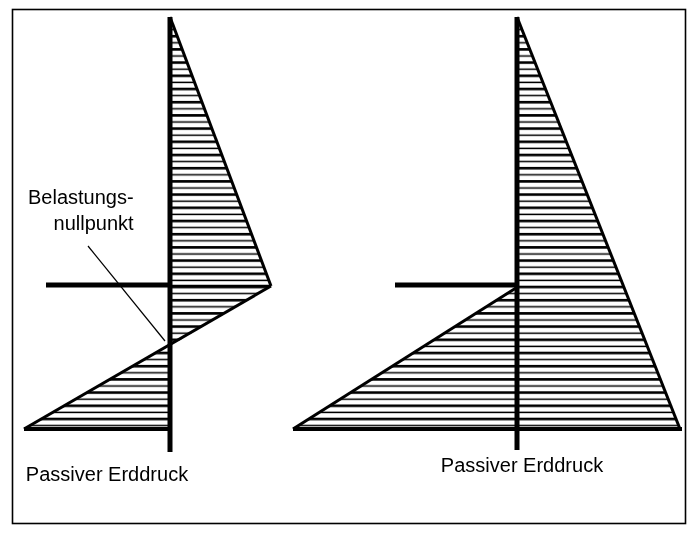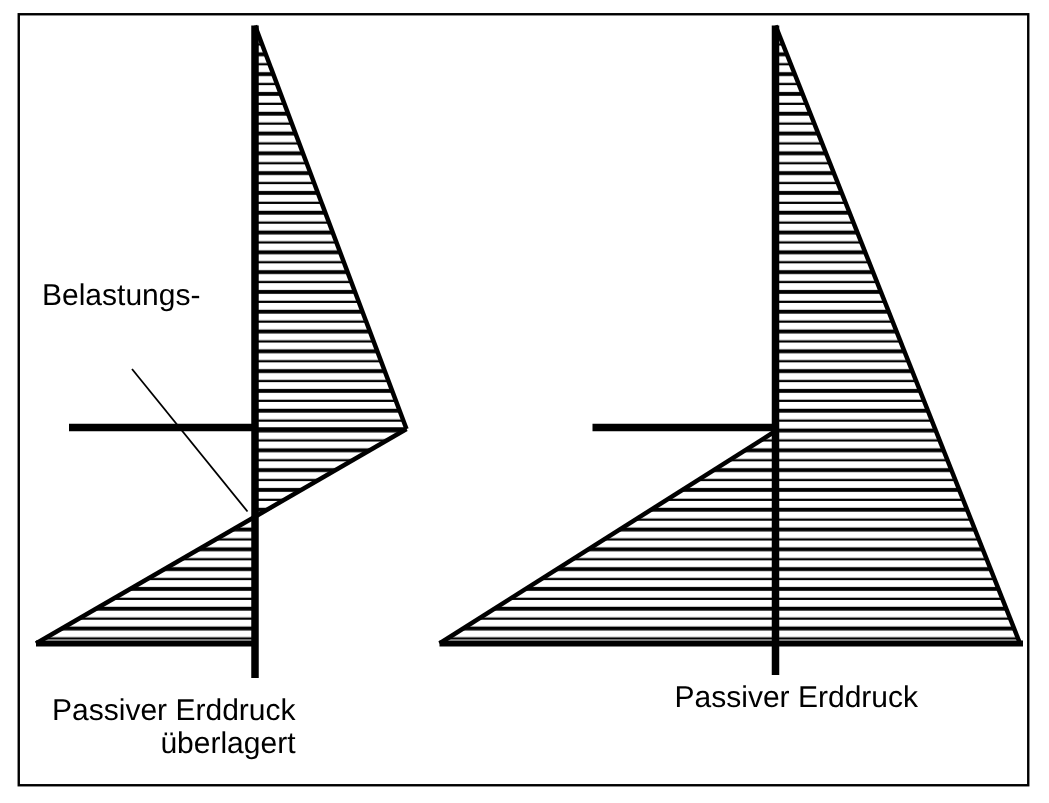--- a/index.html
+++ b/index.html
@@ -27,21 +27,21 @@
     white-space: nowrap;
   }
   .annotation {
     left: 28px;
     top: 184px;
     line-height: 26px;
     text-align: right;
   }
   .caption {
     width: 180px;
-    text-align: right;
+    text-align: center;
     line-height: 22px;
   }
   .caption-left {
     left: 17px;
     top: 463px;
   }
   .caption-right {
     left: 432px;
     top: 454px;
   }
@@ -93,24 +93,24 @@
       <line x1="293" y1="429" x2="682" y2="429" stroke="#000000" stroke-width="4"></line>
 
       <line x1="517" y1="17" x2="517" y2="450" stroke="#000000" stroke-width="5"></line>
 
       <line x1="395" y1="285" x2="519" y2="285" stroke="#000000" stroke-width="5"></line>
     </g>
   </svg>
 
   <div class="label annotation">
     <div>Belastungs-</div>
+    <div>nullpunkt</div>
   </div>
 
   <div class="label caption caption-left">
     <div>Passiver Erddruck</div>
-    <div>überlagert</div>
   </div>
 
   <div class="label caption caption-right">
     <div>Passiver Erddruck</div>
   </div>
 
 </div>
 
 </body></html>

